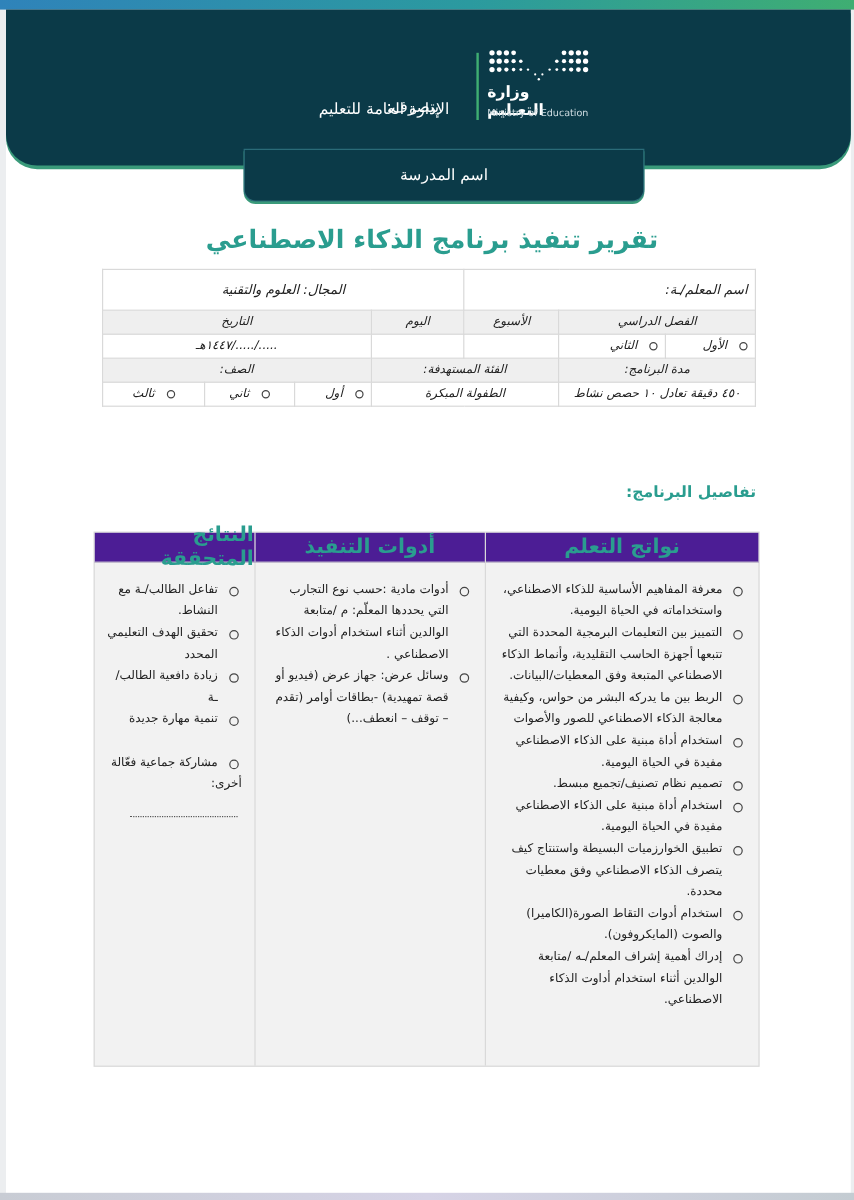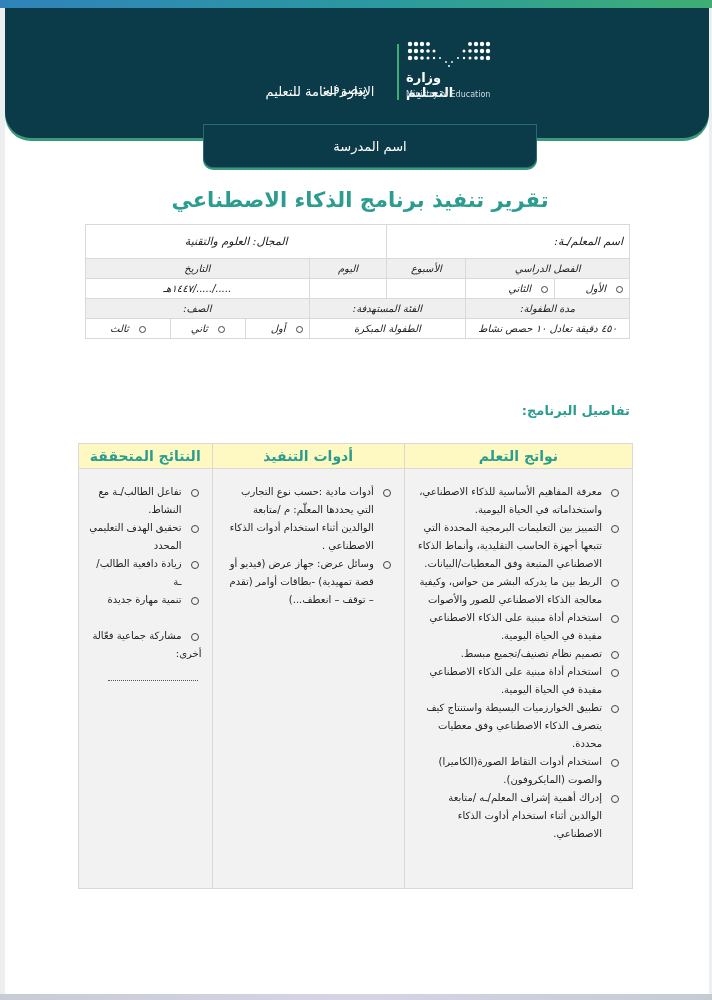--- a/index.html
+++ b/index.html
@@ -37,21 +37,21 @@
     table.info tr.big td { height: 34px; font-size: 11px; }
     table.info tr.shade td { background: #efefef; }
     table.info td.right { text-align: right; }
     .radio { display: inline-block; width: 7px; height: 7px; border: 1px solid #444; border-radius: 50%; margin-left: 10px; vertical-align: middle; }
 
     .details-title { position: absolute; top: 403px; left: 420px; width: 210px; text-align: right; color: #2a9d8f; font-size: 13px; font-weight: bold; }
 
     .grid { position: absolute; top: 443px; left: 78px; width: 555px; height: 446px; border: 1px solid #d9d9d9; display: flex; flex-direction: row; background: #f2f2f2; }
     .col { border-left: 1px solid #d9d9d9; height: 100%; display: flex; flex-direction: column; }
     .col:last-child { border-left: none; }
-    .col-head { height: 25px; background: #fef9c3; border-bottom: 1px solid #d9d9d9; display: flex; align-items: center; justify-content: center; color: #2a9d8f; font-size: 14px; font-weight: bold; }
+    .col-head { height: 25px; background: #4c1d95; border-bottom: 1px solid #d9d9d9; display: flex; align-items: center; justify-content: center; color: #2a9d8f; font-size: 17px; font-weight: bold; }
     .col-body { padding: 14px 10px 0 10px; font-size: 10px; line-height: 18px; color: #222; }
     .c1 { width: 229px; }
     .c2 { width: 193px; }
     .c3 { width: 133px; }
     ul.items { list-style: none; }
     ul.items li { position: relative; padding-right: 20px; margin-bottom: 0; }
     ul.items li::before { content: ""; position: absolute; right: 3px; top: 6px; width: 6px; height: 6px; border: 1px solid #444; border-radius: 50%; }
     .gap { height: 18px; }
     .other-line { font-size: 10px; }
     .other-line .dots-fill { display: inline-block; width: 90px; border-bottom: 1px dotted #555; margin-right: 4px; vertical-align: bottom; }
@@ -150,21 +150,21 @@
       <span class="radio"></span><span>الأول</span>
     </td>
     <td class="right">
       <span class="radio"></span><span>الثاني</span>
     </td>
     <td></td>
     <td></td>
     <td colspan="3">...../...../١٤٤٧هـ</td>
   </tr>
   <tr class="shade">
-    <td colspan="2">مدة الطفولة:</td>
+    <td colspan="2">مدة البرنامج:</td>
     <td colspan="2">الفئة المستهدفة:</td>
     <td colspan="3">الصف:</td>
   </tr>
   <tr>
     <td colspan="2">٤٥٠ دقيقة تعادل ١٠ حصص نشاط</td>
     <td colspan="2">الطفولة المبكرة</td>
     <td class="right">
       <span class="radio"></span><span>أول</span>
     </td>
     <td>

